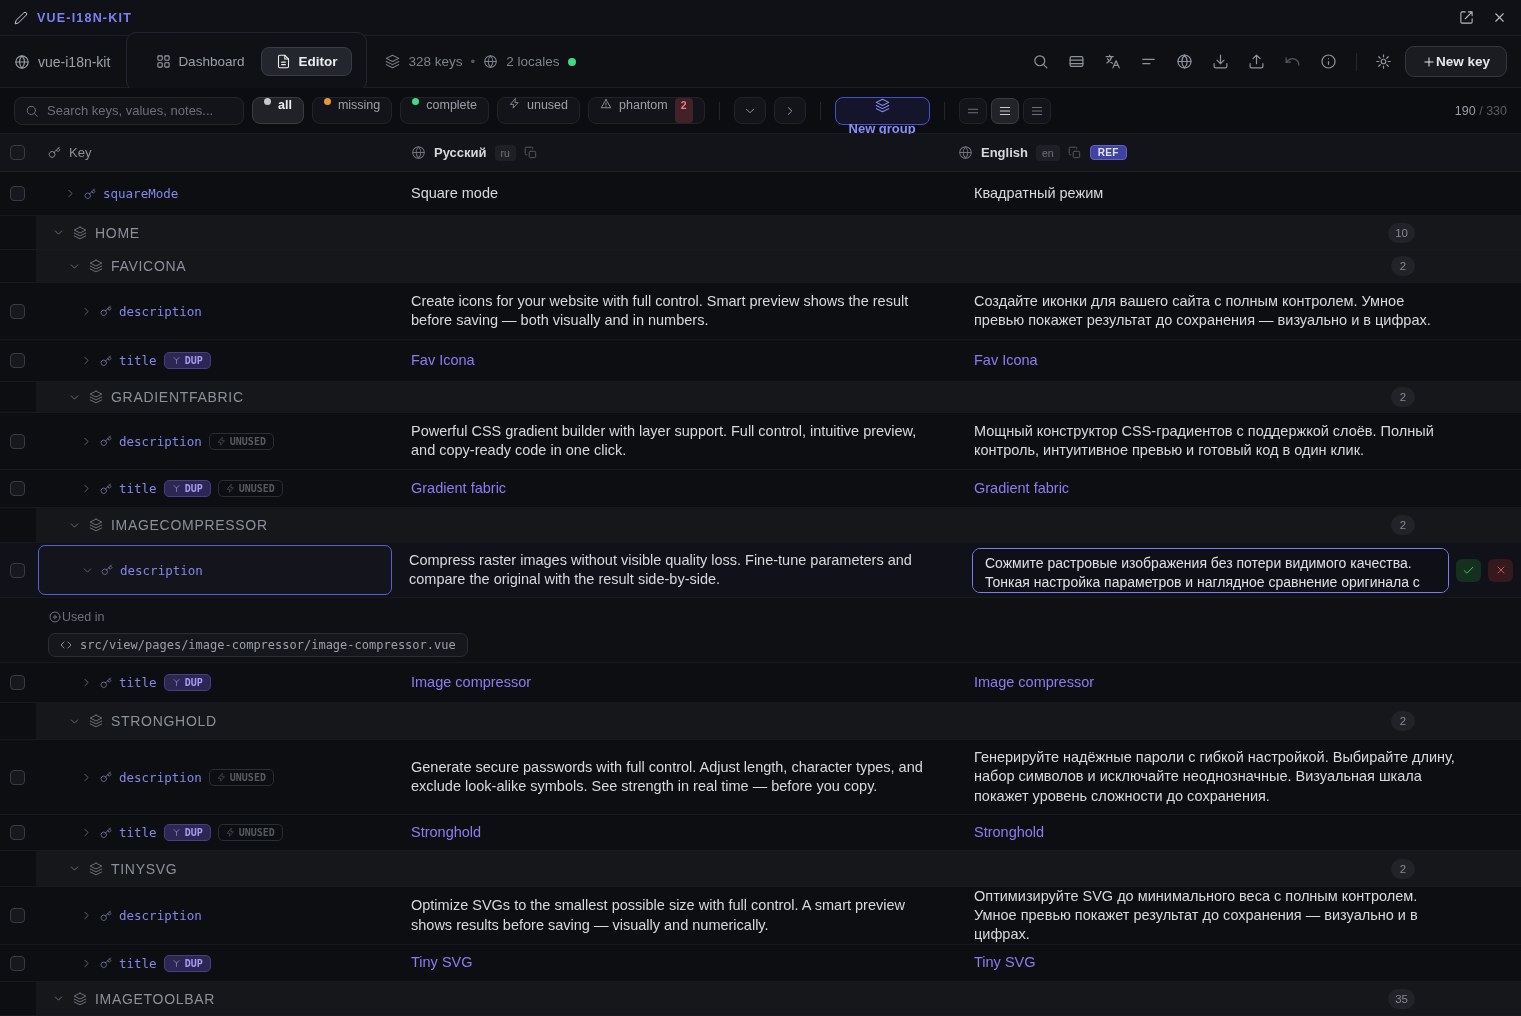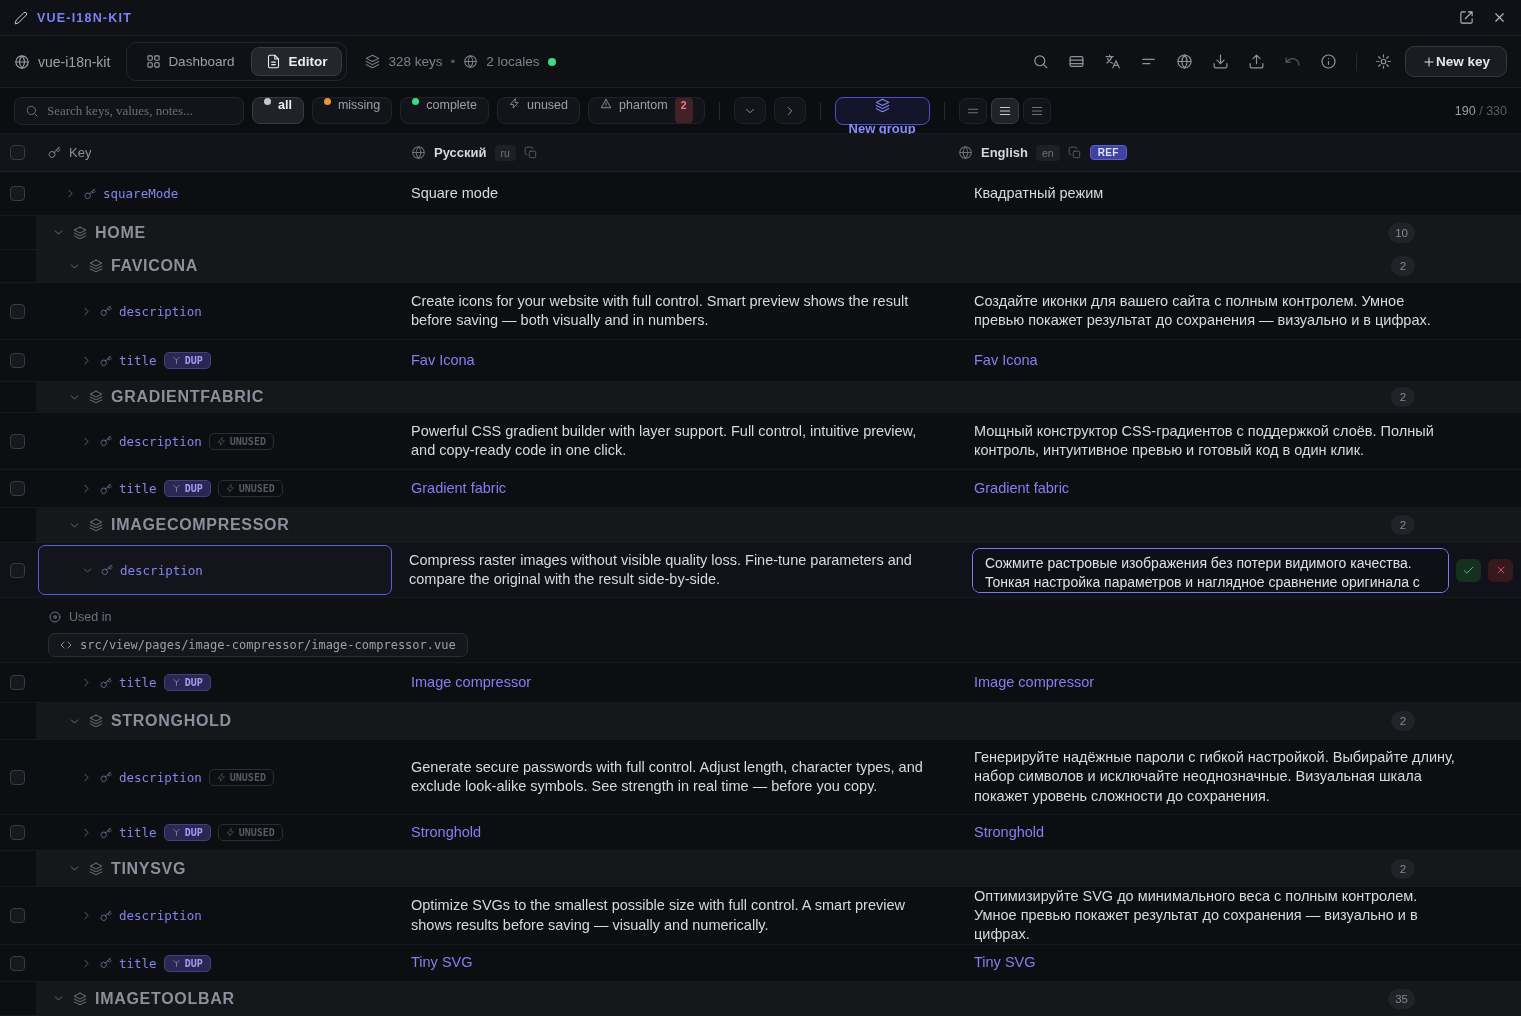--- a/index.html
+++ b/index.html
@@ -14,42 +14,42 @@
   .tb-left { display:flex; align-items:center; gap:9px; color:#c9cbd0; }
   .tb-title { color:#7d80f2; font-size:12.5px; font-weight:bold; letter-spacing:1.2px; }
   .tb-right { display:flex; align-items:center; gap:18px; color:#b9bbc1; }
   .tb-btn { display:flex; align-items:center; cursor:pointer; }
 
   
   .toolbar { height:52px; flex:none; display:flex; align-items:center; padding:0 14px;
     background:#0f1014; border-bottom:1px solid #1d1e24; }
   .proj { display:flex; align-items:center; gap:8px; color:#9ba0a8; font-size:14px; margin-right:16px; }
   .tabset { display:flex; align-items:center; background:#101117; border:1px solid #232430;
-    border-radius:10px; padding:4px; gap:2px; margin-right:18px; }
+    border-radius:10px; padding:14px; gap:2px; margin-right:18px; }
   .tab { display:flex; align-items:center; gap:7px; font-size:13.5px; color:#9ba0a8;
     padding:6px 14px; border-radius:8px; border:1px solid transparent; cursor:pointer; }
   .tab.active { background:#24262e; border-color:#3a3c45; color:#eceded; font-weight:bold; }
   .stats { display:flex; align-items:center; gap:8px; color:#7d828b; font-size:13.5px; }
   .dot-sep { color:#54575e; }
   .gdot { width:8px; height:8px; border-radius:50%; background:#3ddc84; }
   .tools { margin-left:auto; display:flex; align-items:center; gap:6px; }
   .tool-btn { width:30px; height:28px; display:flex; align-items:center; justify-content:center;
     color:#8e939b; border-radius:7px; cursor:pointer; }
   .tool-btn.dim { color:#565a62; }
   .vsep { width:1px; height:18px; background:#26272e; margin:0 6px; }
   .newkey { display:flex; align-items:center; gap:0; background:#1b1c21; border:1px solid #34363e;
     color:#e6e7ea; font-size:13.5px; font-weight:bold; border-radius:9px; padding:7px 16px; cursor:pointer; }
 
   
   .filterbar { height:46px; flex:none; display:flex; align-items:center; gap:8px; padding:0 14px;
     background:#0c0d10; border-bottom:1px solid #1a1b20; }
   .search { width:230px; height:28px; display:flex; align-items:center; gap:8px; background:#131419;
     border:1px solid #25262c; border-radius:8px; padding:0 10px; color:#6b6f77; }
   .search input { background:transparent; border:none; outline:none; color:#c9ccd1; font-size:13px; width:100%;
-    font-family:Liberation Serif, serif; }
+    font-family:Liberation Sans, sans-serif; }
   .search input::placeholder { color:#6b6f77; }
   .chip { height:27px; display:flex; gap:7px; background:#131419; border:1px solid #222329;
     border-radius:8px; padding:0 11px; color:#9ba0a8; font-size:12.5px; cursor:pointer; }
   .chip.active { background:#212228; border-color:#3a3c44; color:#eceded; font-weight:bold; }
   .cdot { width:7px; height:7px; border-radius:50%; }
   .mini-badge { background:#432227; color:#ee7d84; border-radius:4px; font-size:10.5px; font-weight:bold;
     padding:1px 6px; }
   .sq-btn { width:32px; height:27px; display:flex; align-items:center; justify-content:center;
     background:#131419; border:1px solid #222329; border-radius:8px; color:#8e939b; cursor:pointer; }
   .newgroup { height:28px; display:flex; align-items:center; gap:8px; background:#14152a;
@@ -96,39 +96,39 @@
     color:#565a63; border-radius:5px; padding:2px 7px; font-size:10px; font-weight:bold;
     font-family:"DejaVu Sans Mono", monospace; }
 
   .grow { display:flex; border-bottom:1px solid #18191e; background:#0d0e12; }
   .gband { flex:1; margin-left:36px; background:#16171b; display:flex; align-items:center; gap:8px;
     padding-right:106px; }
   .g1 .gband { padding-left:16px; }
   .g2 .gband { padding-left:32px; }
   .gchev { color:#6d7078; }
   .gic { color:#6d7078; }
-  .gname { color:#8b909a; font-size:16px; font-weight:bold; letter-spacing:.7px; }
+  .gname { color:#8b909a; font-size:14px; font-weight:normal; letter-spacing:.7px; }
   .gcount { margin-left:auto; background:#212329; color:#858a92; border-radius:999px; min-width:24px;
     height:20px; display:flex; align-items:center; justify-content:center; font-size:11.5px; padding:0 7px; }
 
   
   .trow.sel { background:#101119; }
   .keycell.selbox { margin:2px 17px 2px 2px; width:354px; border:1px solid #5a5dd8; border-radius:7px;
     background:#13141c; padding-left:42px; }
   .editwrap { flex:1; display:flex; align-items:center; gap:7px; padding:5px 8px 5px 0; }
   .editarea { flex:1; height:45px; resize:none; background:#0f1017; border:1.5px solid #7b7ef2;
     border-radius:8px; color:#dfe0e3; font-size:14px; line-height:1.42; padding:5px 12px;
     font-family:"Liberation Sans", sans-serif; outline:none; }
   .ebtn { width:25px; height:23px; border-radius:6px; display:flex; align-items:center; justify-content:center;
     cursor:pointer; flex:none; }
   .ebtn.ok { background:#15301f; color:#40cf70; }
   .ebtn.no { background:#35191d; color:#e2606b; }
 
   .expanded { background:#0f1014; border-bottom:1px solid #18191e; padding:12px 0 0 48px; }
-  .usedin-label { display:flex; align-items:center; gap:7px; color:#6d717a; font-size:12.5px; }
+  .usedin-label { display:flex; align-items:center; gap:0; color:#6d717a; font-size:12.5px; }
   .usedin-chip { display:inline-flex; align-items:center; gap:8px; margin-top:9px; background:#16171c;
     border:1px solid #2b2d33; border-radius:7px; padding:4px 11px; color:#9ba0a8;
     font-family:"DejaVu Sans Mono", monospace; font-size:12px; cursor:pointer; }
 </style>
 </head>
 <body>
 
 <svg width="0" height="0" style="position:absolute">
   <defs>
     <symbol id="i-pencil" viewBox="0 0 24 24">

